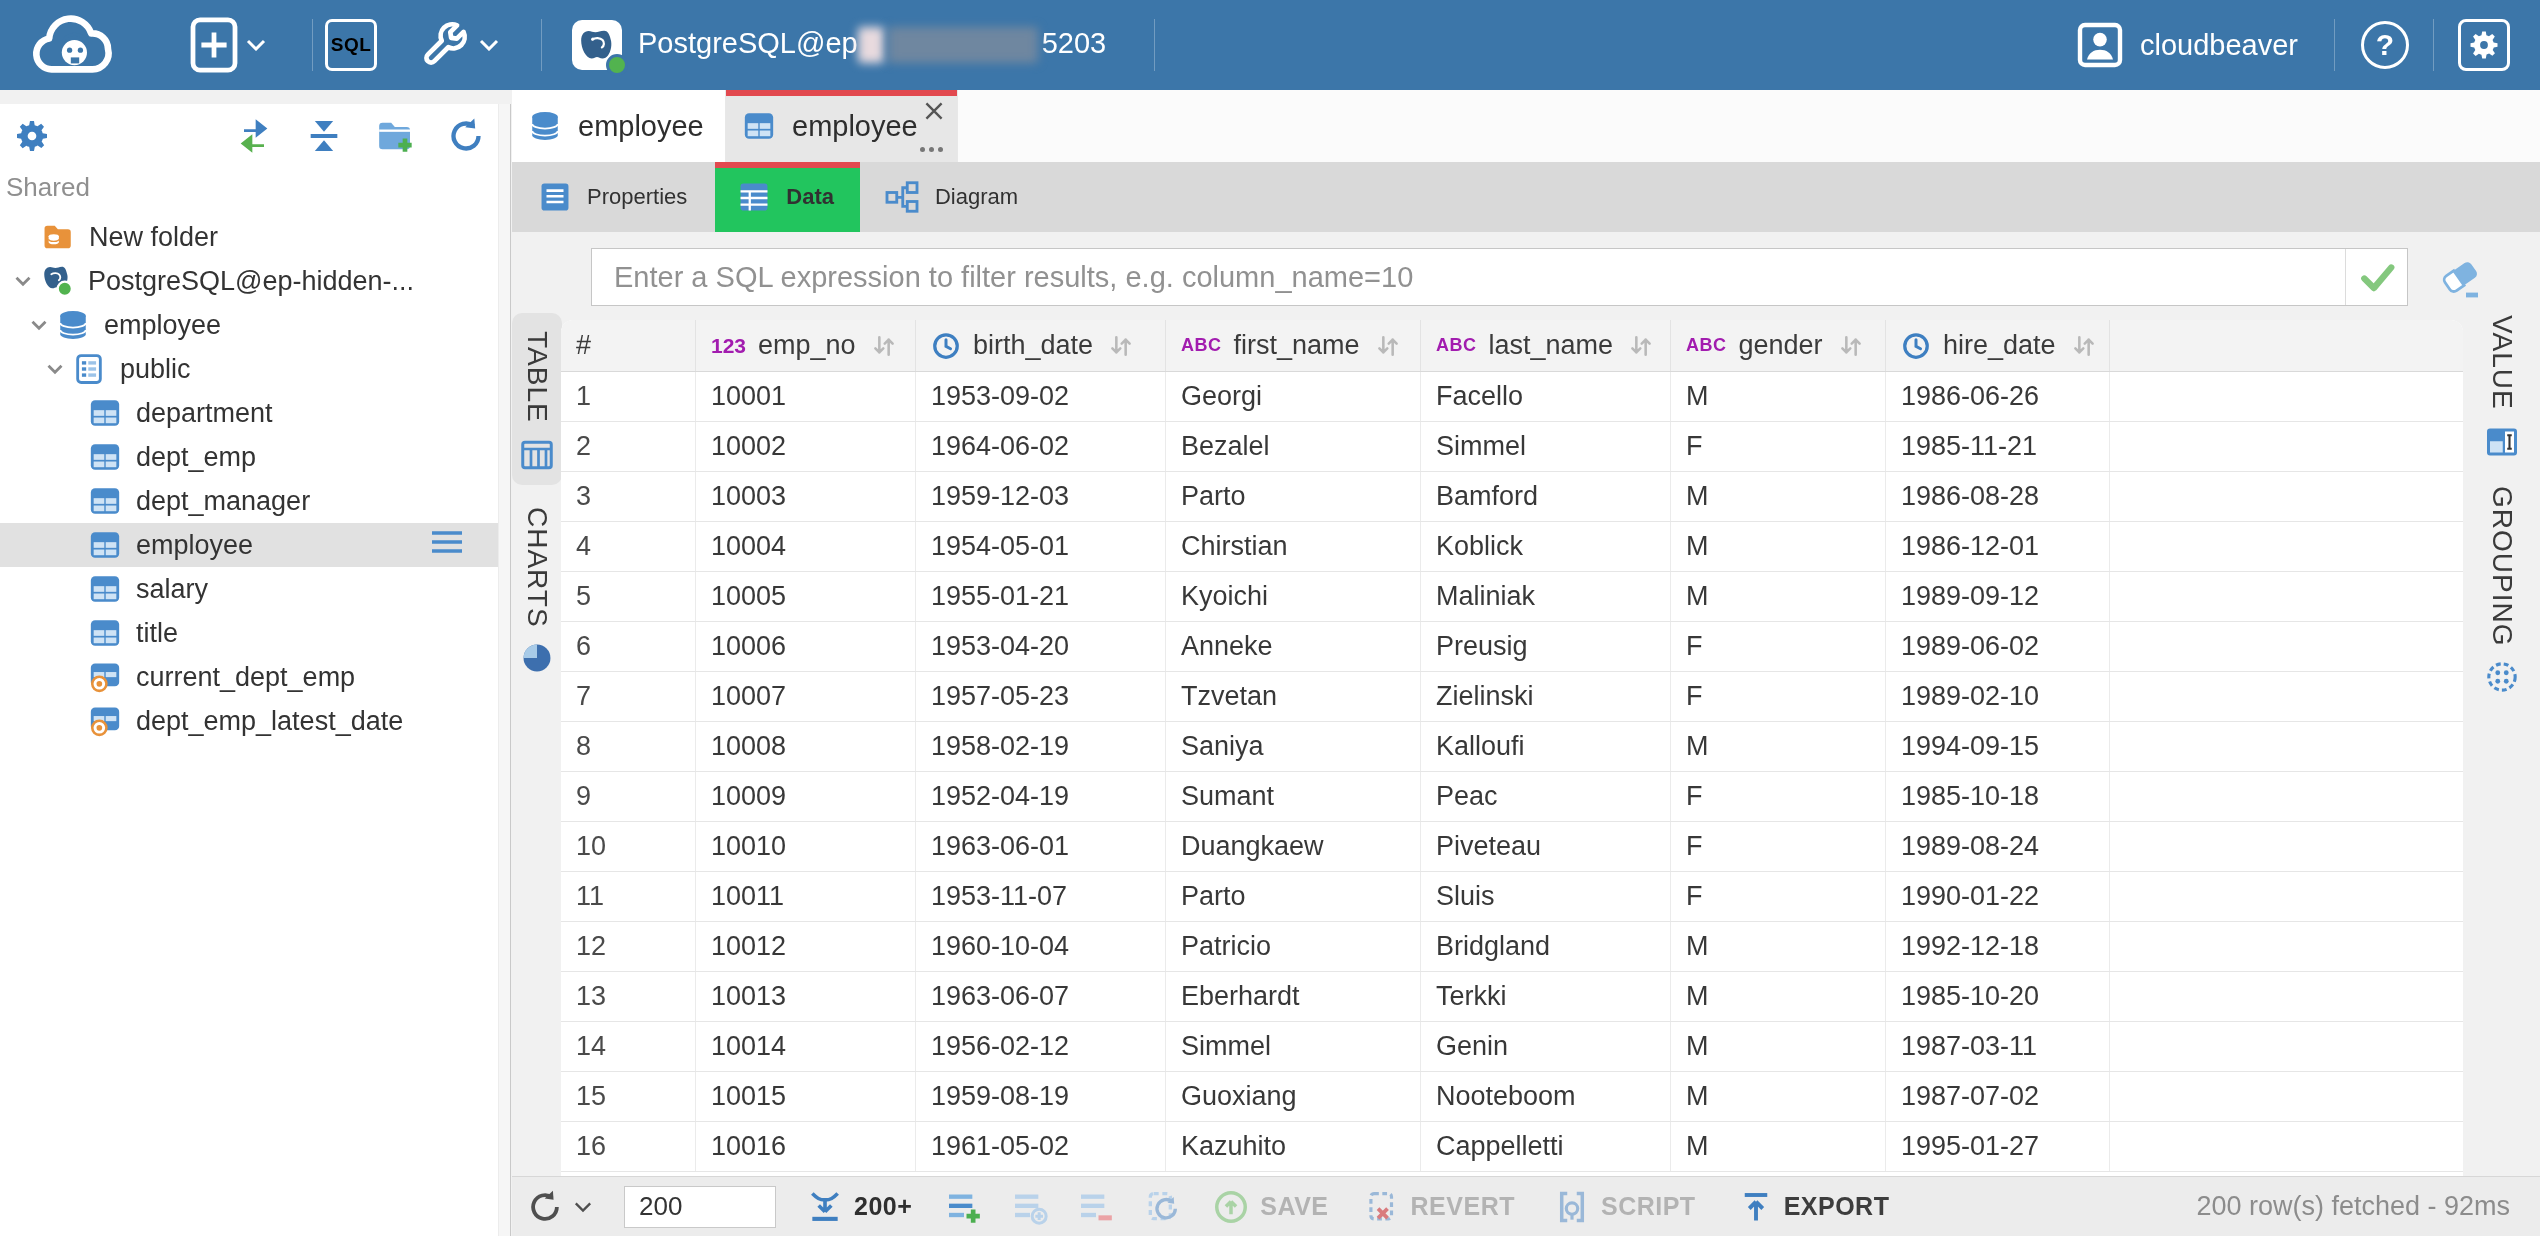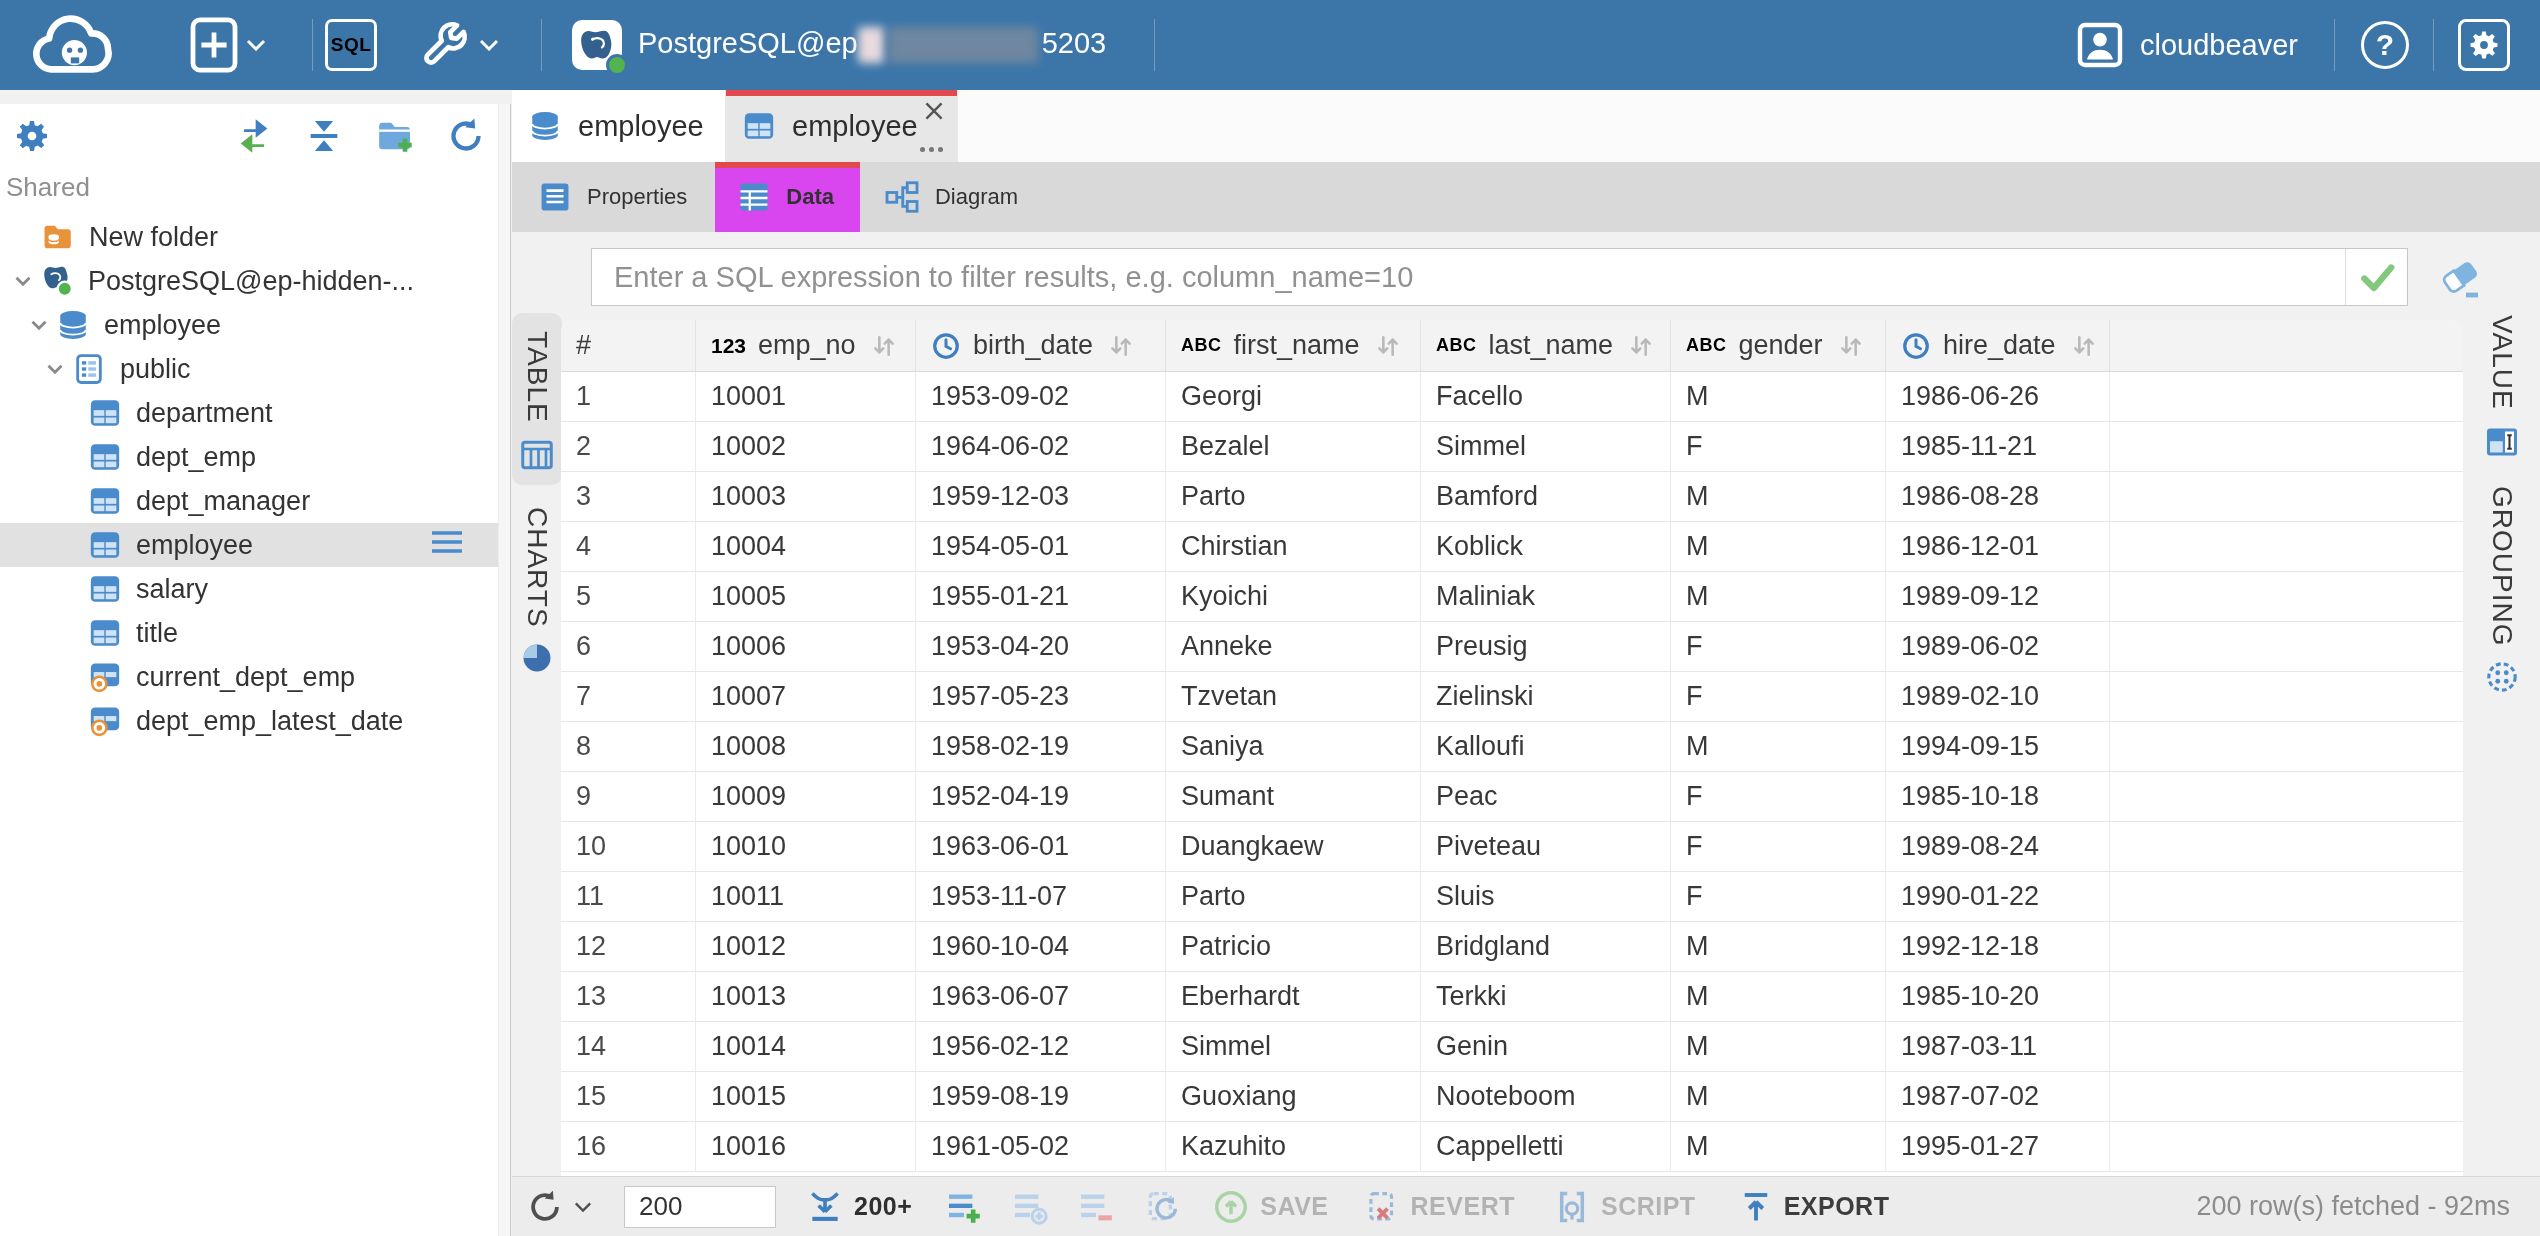--- a/index.html
+++ b/index.html
@@ -51,21 +51,21 @@
   .tab.active::before { content:''; position:absolute; top:0; left:0; right:0; height:6px; background:#e2494f; }
   .tab .closex { position:absolute; right:10px; top:8px; width:26px; height:26px; }
   .tab .dots { position:absolute; right:14px; bottom:10px; display:flex; gap:4px; }
   .tab .dots i { width:5px; height:5px; border-radius:50%; background:#777; }
 
   .subtabbar { height:70px; background:#d9d9d9; display:flex; }
   .subtab { display:flex; align-items:center; gap:15px; font-size:22px; color:#313131; position:relative; }
   .subtab.s1 { padding:0 28px 0 26px; }
   .subtab.s2 { padding:0 26px 0 22px; }
   .subtab.s3 { padding:0 30px 0 24px; }
-  .subtab.active { background:#d946ef; font-weight:700; }
+  .subtab.active { background:#22c55e; font-weight:700; }
   .subtab.active::before { content:''; position:absolute; top:0; left:0; right:0; height:6px; background:#e2494f; }
 
   .content { position:absolute; top:142px; left:0; right:0; bottom:0; background:#f1f1f1; }
 
   
   .finput-wrap { position:absolute; left:79px; top:16px; width:1817px; height:58px;
     border:1px solid #c6c6c6; background:#fff; display:flex; align-items:stretch; }
   .finput-wrap input { flex:1; border:none; outline:none; font-size:29px; padding:0 22px; color:#333;
     font-family:"Liberation Sans","DejaVu Sans",sans-serif; }
   .finput-wrap input::placeholder { color:#919191; }
@@ -82,21 +82,21 @@
   .vtabs-left .vtab.active { background:#e3e3e3; border-radius:10px; padding:18px 0 12px; width:50px; }
   .vtabs-left .vtab + .vtab { margin-top:22px; }
 
   
   .grid-panel { position:absolute; left:49px; top:88px; right:77px; bottom:60px; background:#fff;
     border-radius:12px 12px 0 0; overflow:hidden; }
   .grid-header { height:52px; display:flex; background:#f3f3f3; border-bottom:1px solid #d9d9d9; }
   .gcell { flex:none; display:flex; align-items:center; padding-left:15px; gap:12px;
     border-right:1px solid #e3e3e3; font-size:27px; color:#3b3b3b; overflow:hidden; }
   .gcell .cname { white-space:nowrap; }
-  .ticon { color:#000000; font-weight:700; flex:none; }
+  .ticon { color:#a21caf; font-weight:700; flex:none; }
   .ticon.tnum { font-size:21px; }
   .ticon.tabc { font-size:18px; letter-spacing:.5px; }
   .grow { height:50px; display:flex; border-bottom:1px solid #e6e6e6; background:#fff; }
   .grow .gcell { font-size:27px; color:#383838; border-right:1px solid #ebebeb; }
   .grow .gcell.rnum { color:#4a4a4a; }
 
   
   .btoolbar { position:absolute; left:0; right:0; bottom:0; height:60px; background:#ececec;
     border-top:1px solid #d7d7d7; display:flex; align-items:center; }
   .btoolbar button { background:none; border:none; display:flex; align-items:center; gap:10px; cursor:pointer;

